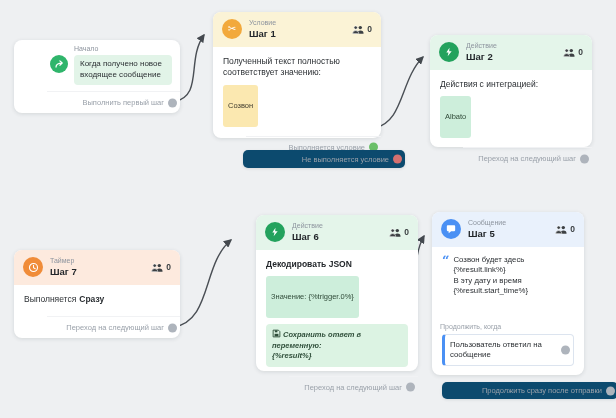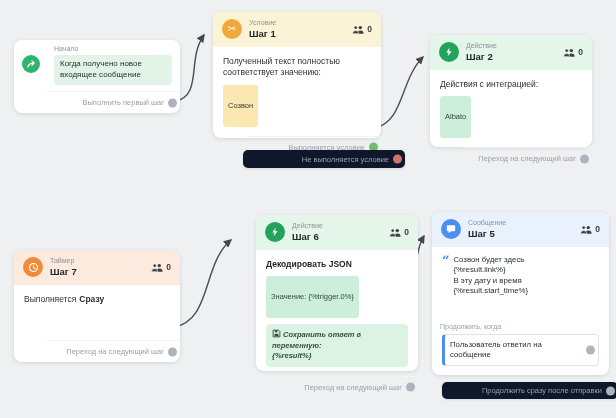--- a/index.html
+++ b/index.html
@@ -26,31 +26,31 @@
         padding:6px 16px 6px 10px;border-top:1px solid #f1f2f4;font-size:7.5px;
         color:#9aa1aa;margin-top:auto;margin-left:33px;}
   .port{position:absolute;right:3px;top:50%;transform:translateY(-50%);
         width:9px;height:9px;border-radius:50%;z-index:3;}
   .port-default{background:#aeb4bc;}
   .port-success{background:#6abf69;}
   .port-fail{background:#d47070;}
   .badge{display:inline-block;border-radius:3px;padding:16px 5px;font-size:7.5px;margin-top:6px;}
   .badge-yellow{background:#fbe8b0;color:#3e3a2c;}
   .badge-green{background:#cdeedb;color:#2f4a38;}
-  .pill{position:absolute;z-index:2;background:#0f172a;border-radius:5px;
+  .pill{position:absolute;z-index:2;background:#0c4a6e;border-radius:5px;
         box-shadow:0 1px 3px rgba(20,30,40,.10);display:flex;align-items:center;
         justify-content:flex-end;padding:0 16px 0 8px;font-size:7.5px;color:#9aa1aa;}
   
   .hdr-condition{background:#fbf3d6;}  .bg-condition{background:#f2a93c;}
   .hdr-action{background:#e4f5ea;}     .bg-action{background:#23a25d;}
   .hdr-timer{background:#fdeade;}      .bg-timer{background:#f08c39;}
   .hdr-message{background:#e9f1fc;}    .bg-message{background:#4a90f4;}
   .bg-start{background:#2fb56b;}
   
-  .start-top{display:flex;gap:14px;padding:5px 8px 4px;}
+  .start-top{display:flex;gap:6px;padding:5px 8px 4px;margin-left:28px;}
   .start-top .icon-circle{width:18px;height:18px;margin-top:10px;}
   .start-col{flex:1;min-width:0;}
   .start-event{background:#e2f4e8;border-radius:4px;padding:4px 6px;font-size:8px;
         color:#2b2f33;margin-top:2px;line-height:1.35;}
   
   .action-title{font-size:8.5px;font-weight:bold;color:#23272b;}
   .save-box{background:#dcf3e3;border-radius:4px;padding:5px 6px;font-size:7.5px;
         font-style:italic;font-weight:bold;color:#2f4e3a;margin-top:6px;line-height:1.4;}
   .save-box .note{white-space:pre-line;}
   
@@ -157,21 +157,21 @@
     <div class="node-body">
       <div>Действия с интеграцией:</div>
       <span class="badge badge-green">Albato</span>
     </div>
     <div class="footer-row">
       <span>Переход на следующий шаг</span>
       <span class="port port-default"></span>
     </div>
   </div>
 
-  <div class="node" style="left:14px;top:250px;width:166px;height:112px;">
+  <div class="node" style="left:14px;top:250px;width:166px;height:88px;">
     <div class="node-header hdr-timer">
       <span class="icon-circle bg-timer">
         <svg viewBox="0 0 12 12" width="11" height="11">
             <circle cx="6" cy="6" r="4.4" stroke="#fff" stroke-width="1.2" fill="none"></circle>
             <path d="M6 3.6 V6.2 L7.9 7.3" stroke="#fff" stroke-width="1.1" fill="none" stroke-linecap="round"></path>
           </svg>
       </span>
       <div class="hdr-col">
         <div class="type-label">Таймер</div>
         <div class="step-title">Шаг 7</div>
@@ -227,21 +227,21 @@
           </svg><span class="note">Сохранить ответ в переменную:
 {%result%}</span>
       </div>
     </div>
     <div class="footer-row">
       <span>Переход на следующий шаг</span>
       <span class="port port-default"></span>
     </div>
   </div>
 
-  <div class="node" style="left:432px;top:212px;width:177px;height:163px;">
+  <div class="node" style="left:432px;top:212px;width:152px;height:163px;">
     <div class="node-header hdr-message">
       <span class="icon-circle bg-message">
         <svg viewBox="0 0 12 12" width="10" height="10">
             <path d="M2 1.6 h8 a1 1 0 0 1 1 1 v5 a1 1 0 0 1 -1 1 H6.2 L3.2 11 V8.6 H2 a1 1 0 0 1 -1 -1 V2.6 a1 1 0 0 1 1 -1 Z" fill="#fff"></path>
           </svg>
       </span>
       <div class="hdr-col">
         <div class="type-label">Сообщение</div>
         <div class="step-title">Шаг 5</div>
       </div>

